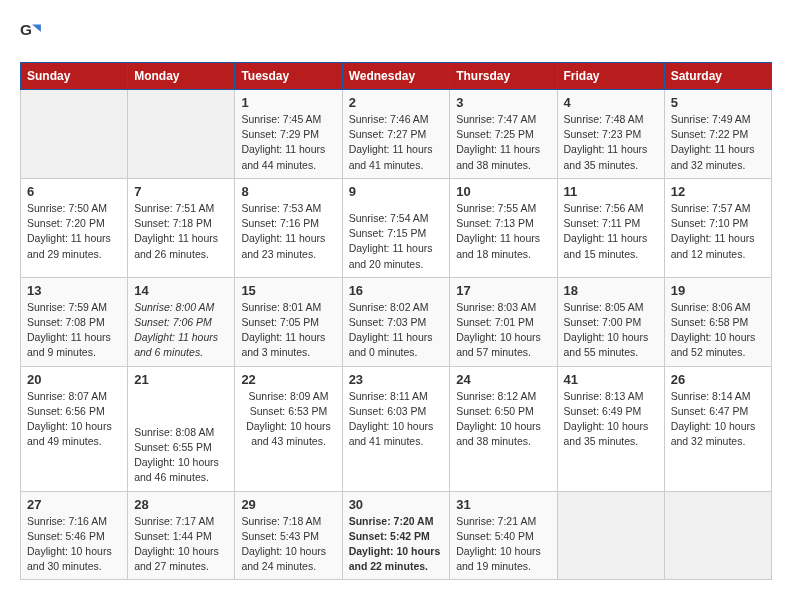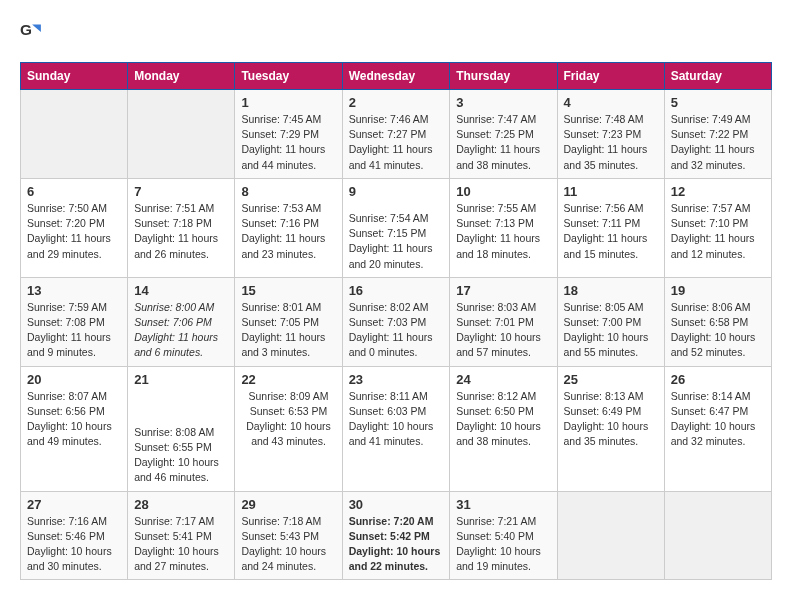--- a/index.html
+++ b/index.html
@@ -49,21 +49,21 @@
       font-size: 15px;
       color: #333;
       margin-top: 2px;
     }
     table {
       width: 100%;
       border-collapse: collapse;
       font-size: 11px;
     }
     thead tr th {
-      background-color: #be185d;
+      background-color: #b91c1c;
       color: #fff;
       text-align: left;
       padding: 6px 6px;
       font-size: 12px;
       font-weight: bold;
       border: 1px solid #1a5aaa;
     }
     tbody tr td {
       border: 1px solid #ccc;
       vertical-align: top;
@@ -279,21 +279,21 @@
 Sunset: 6:03 PM
 Daylight: 10 hours and 41 minutes.</div>
         </td>
         <td>
           <span class="day-number">24</span>
           <div class="day-detail" style="white-space: pre-line;">Sunrise: 8:12 AM
 Sunset: 6:50 PM
 Daylight: 10 hours and 38 minutes.</div>
         </td>
         <td>
-          <span class="day-number">25</span>
+          <span class="day-number">41</span>
           <div class="day-detail" style="white-space: pre-line;">Sunrise: 8:13 AM
 Sunset: 6:49 PM
 Daylight: 10 hours and 35 minutes.</div>
         </td>
         <td>
           <span class="day-number">26</span>
           <div class="day-detail" style="white-space: pre-line;">Sunrise: 8:14 AM
 Sunset: 6:47 PM
 Daylight: 10 hours and 32 minutes.</div>
         </td>
@@ -301,21 +301,21 @@
       <tr>
         <td>
           <span class="day-number">27</span>
           <div class="day-detail" style="white-space: pre-line;">Sunrise: 7:16 AM
 Sunset: 5:46 PM
 Daylight: 10 hours and 30 minutes.</div>
         </td>
         <td>
           <span class="day-number">28</span>
           <div class="day-detail" style="white-space: pre-line;">Sunrise: 7:17 AM
-Sunset: 5:41 PM
+Sunset: 1:44 PM
 Daylight: 10 hours and 27 minutes.</div>
         </td>
         <td>
           <span class="day-number">29</span>
           <div class="day-detail" style="white-space: pre-line;">Sunrise: 7:18 AM
 Sunset: 5:43 PM
 Daylight: 10 hours and 24 minutes.</div>
         </td>
         <td>
           <span class="day-number">30</span>

